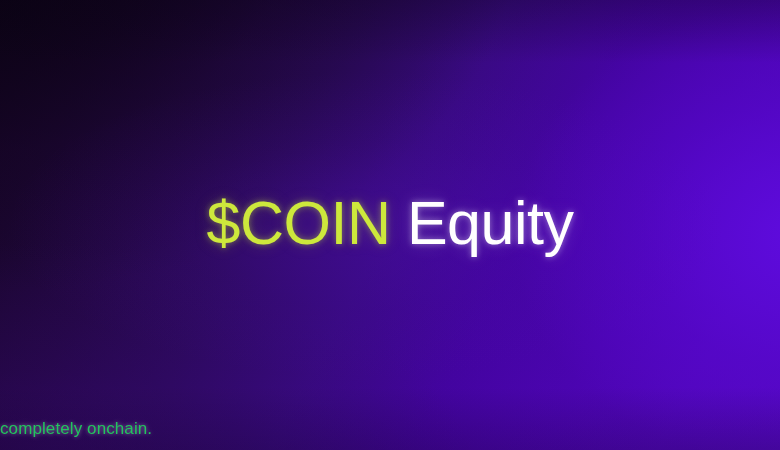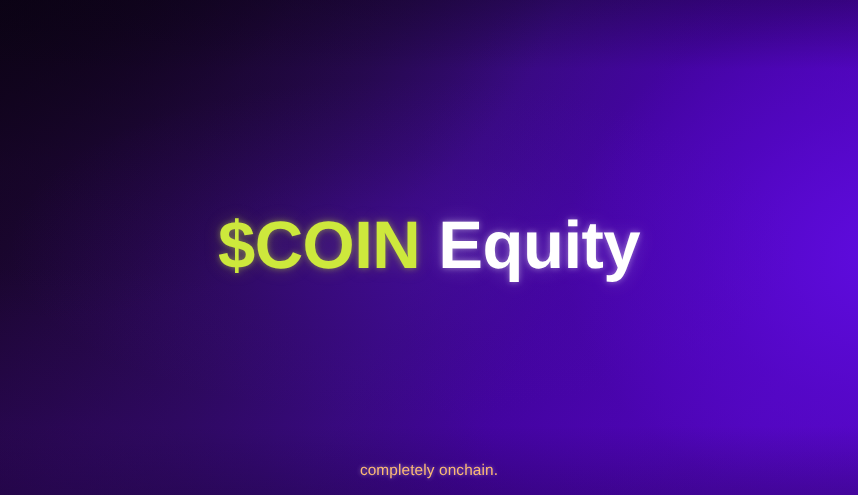--- a/index.html
+++ b/index.html
@@ -112,21 +112,21 @@
     display: flex;
     align-items: center;
     justify-content: center;
     
     padding-bottom: 2px;
     box-sizing: border-box;
   }
 
   .headline-inner {
     font-size: 61px;
-    font-weight: 700;
+    font-weight: 400;
     letter-spacing: -0.5px;
     line-height: 1;
     white-space: nowrap;
     transform: translateY(-1px);
   }
 
   .brand-ticker {
     color: #cde83c;
     text-shadow:
       0 0 6px rgba(205, 232, 60, 0.45),
@@ -138,25 +138,24 @@
     text-shadow:
       0 0 6px rgba(255, 255, 255, 0.42),
       0 0 18px rgba(235, 230, 255, 0.22);
   }
 
   .tagline {
     position: absolute;
     left: 0;
     right: 0;
     top: 419px;
-    text-align: center;
-    font-size: 14px;
+    font-size: 17px;
     font-weight: 400;
     letter-spacing: 0.1px;
-    color: #fdba74;
+    color: #22c55e;
     text-shadow:
       0 0 4px rgba(255, 255, 255, 0.40),
       0 0 12px rgba(225, 215, 255, 0.20);
   }
 </style>
 </head>
 <body>
 
 <div id="slide">
 

